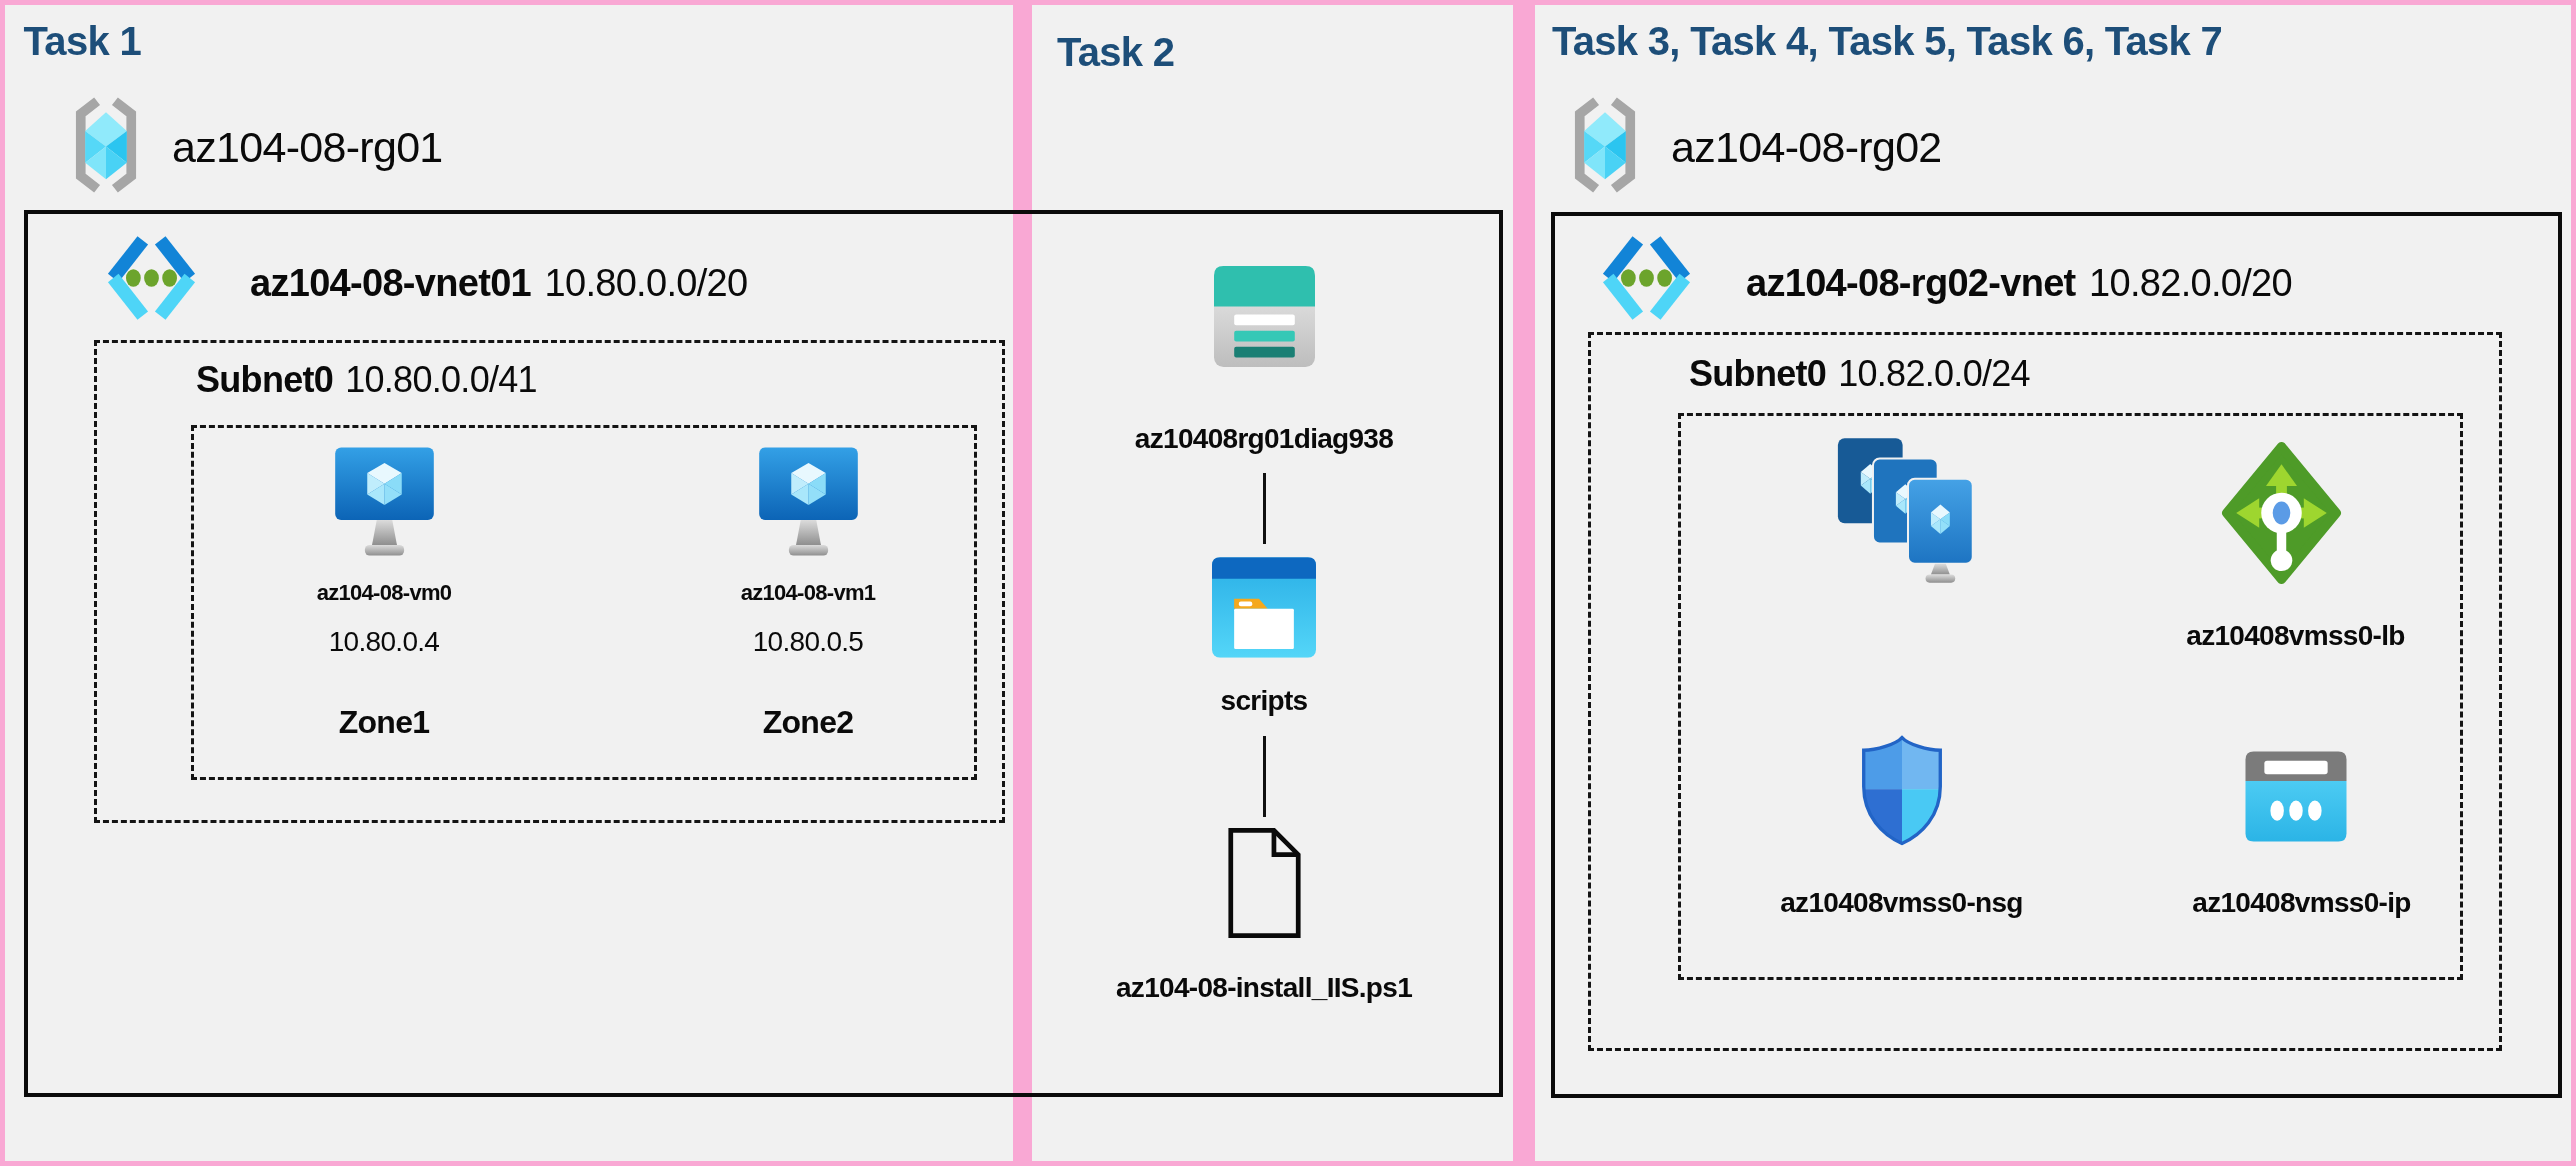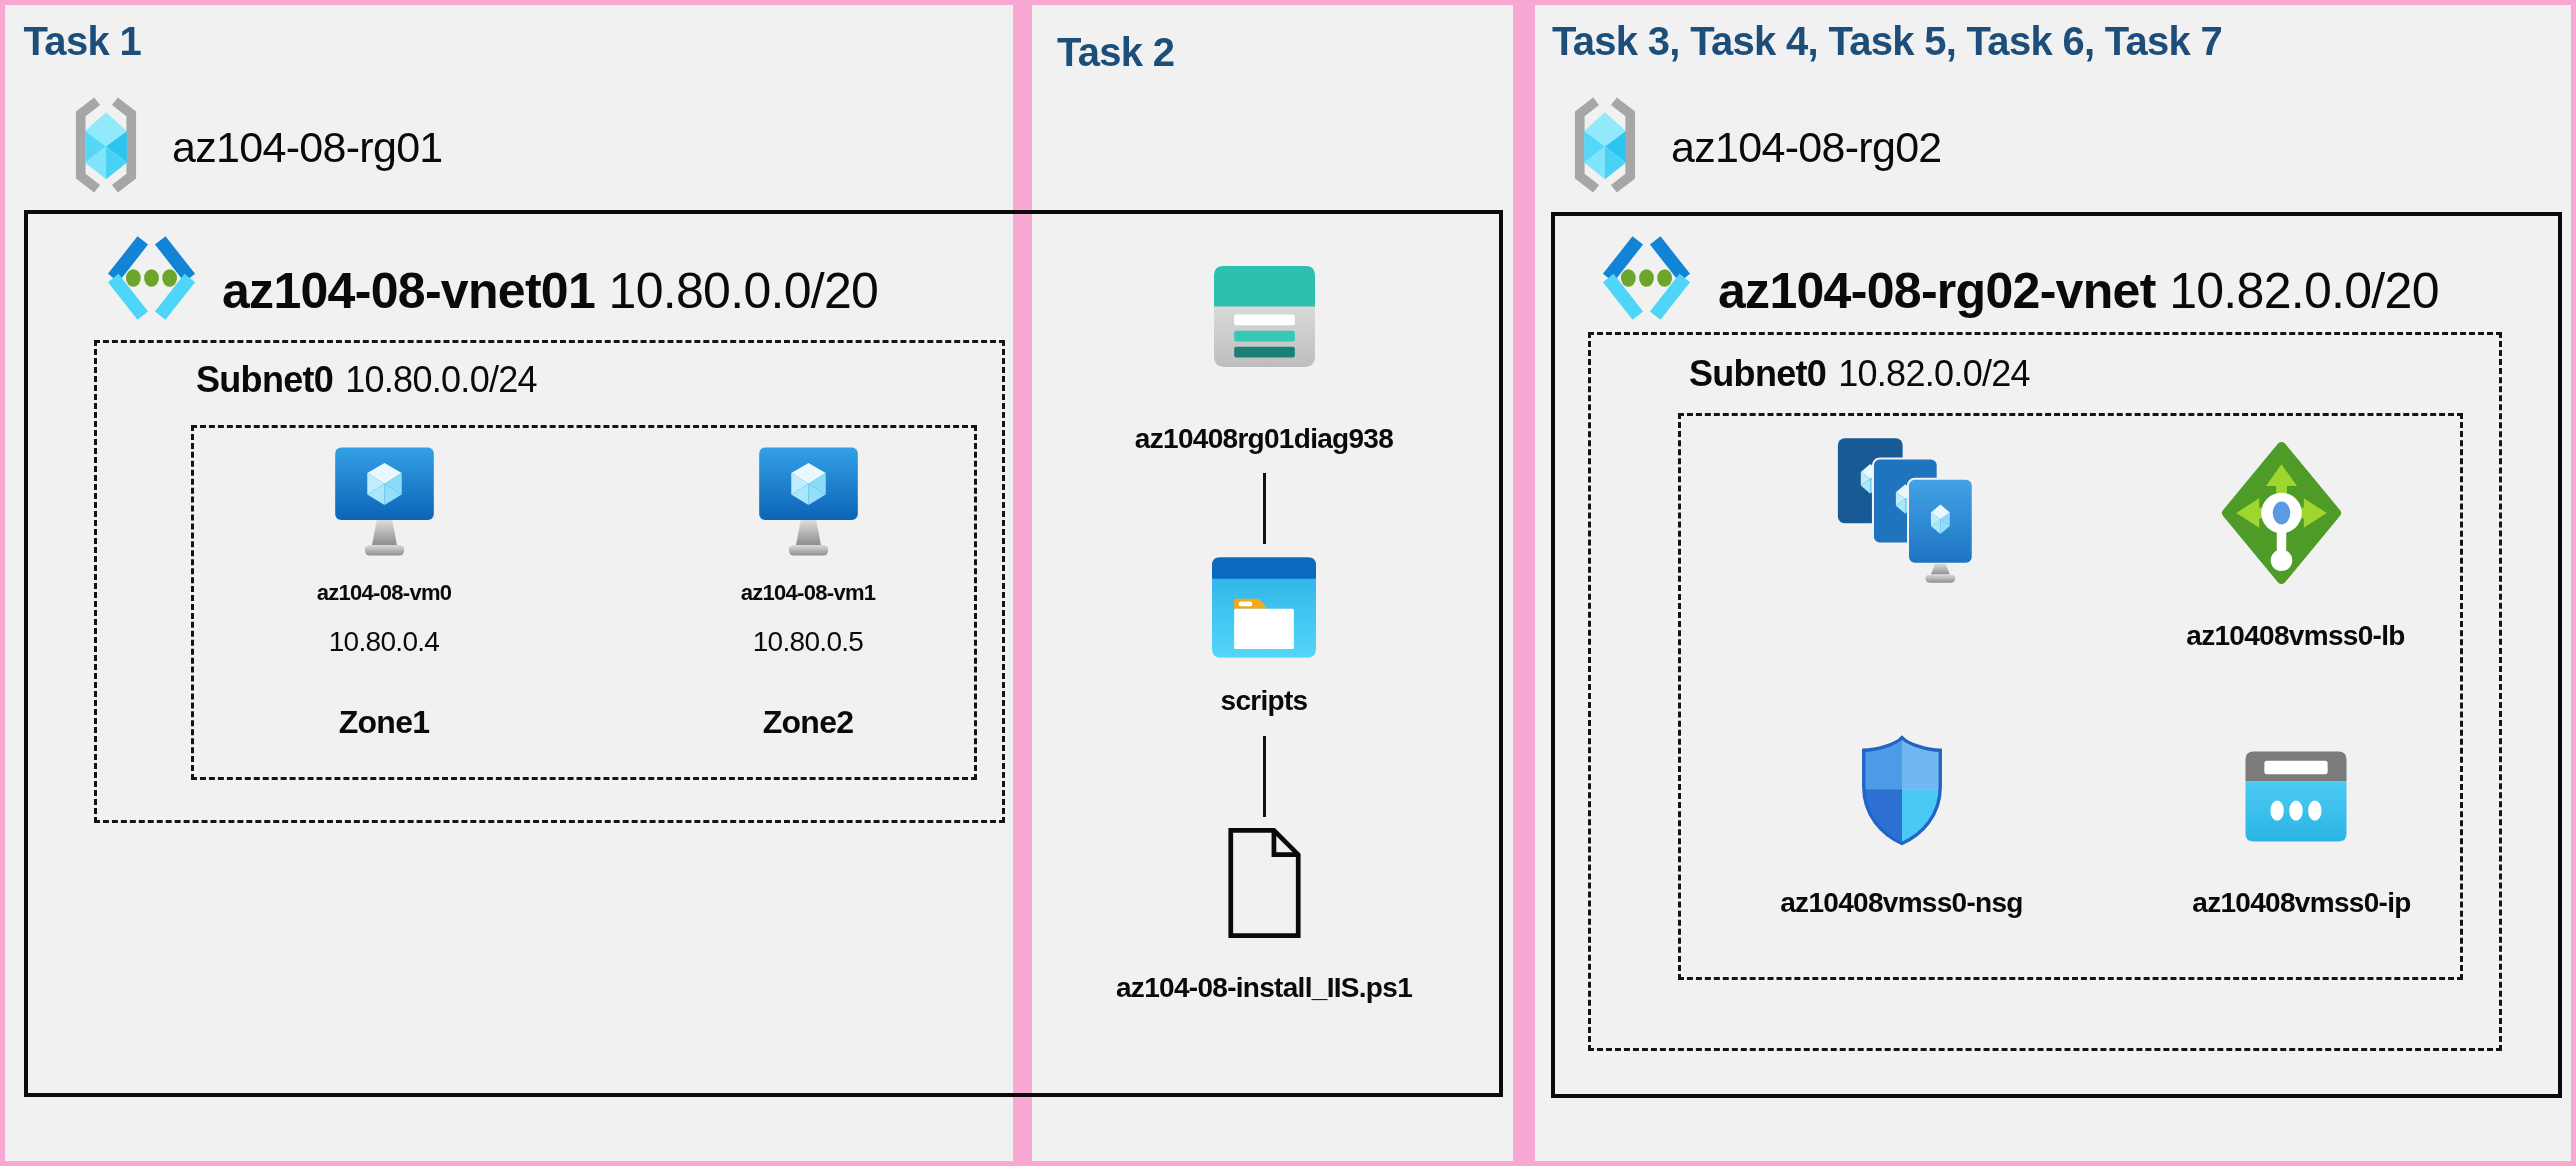--- a/index.html
+++ b/index.html
@@ -3,21 +3,21 @@
 <meta charset="utf-8">
 <style>
   html,body{margin:0;padding:0;background:#ffffff;}
   body{font-family:"Liberation Sans", sans-serif;color:#0a0a0a;}
   .canvas{position:relative;width:2576px;height:1166px;background:#f9a8d4;overflow:hidden;}
   .abs{position:absolute;}
   .panel{background:#f1f1f1;}
   .task-title{font-size:40px;font-weight:700;color:#1d4e79;letter-spacing:-0.7px;white-space:nowrap;}
   .solid-box{border:4px solid #0b0b0b;}
   .dashed-box{border:3.4px dashed #141414;}
-  .row-label{font-size:50px;white-space:nowrap;letter-spacing:-0.7px;}
+  .row-label{font-size:38px;white-space:nowrap;letter-spacing:-0.7px;margin-left:28px;}
   .row-label .name{font-weight:700;}
   .row-label .cidr{font-weight:400;margin-left:13.5px;}
   .rg-label{font-size:43px;font-weight:400;white-space:nowrap;letter-spacing:-0.7px;}
   .subnet-label{font-size:36px;white-space:nowrap;letter-spacing:-0.7px;}
   .subnet-label .name{font-weight:700;}
   .subnet-label .cidr{font-weight:400;margin-left:12px;}
   .lbl{position:absolute;text-align:center;font-size:28px;font-weight:700;letter-spacing:-0.7px;white-space:nowrap;}
   .lbl-reg{font-weight:400;font-size:28px;}
   .vm-name{font-size:22px;}
   .zone{font-size:32px;}
@@ -194,21 +194,21 @@
 
   <svg class="abs" style="left:1596px;top:231px" width="101" height="94" viewBox="0 0 150 140">
       <use href="#sym-vnet"></use>
     </svg>
   <div class="abs row-label" style="left:1718px;top:262px">
     <span class="name">az104-08-rg02-vnet</span><span class="cidr">10.82.0.0/20</span>
   </div>
 
   <div class="abs dashed-box" style="left:94px;top:340px;width:905px;height:477px"></div>
   <div class="abs subnet-label" style="left:196px;top:359px">
-    <span class="name">Subnet0</span><span class="cidr">10.80.0.0/24</span>
+    <span class="name">Subnet0</span><span class="cidr">10.80.0.0/41</span>
   </div>
 
   <div class="abs dashed-box" style="left:1588px;top:332px;width:908px;height:713px"></div>
   <div class="abs subnet-label" style="left:1689px;top:353px">
     <span class="name">Subnet0</span><span class="cidr">10.82.0.0/24</span>
   </div>
 
   <div class="abs dashed-box" style="left:191px;top:425px;width:780px;height:349px"></div>
   <div class="abs dashed-box" style="left:1678px;top:413px;width:779px;height:561px"></div>
 

